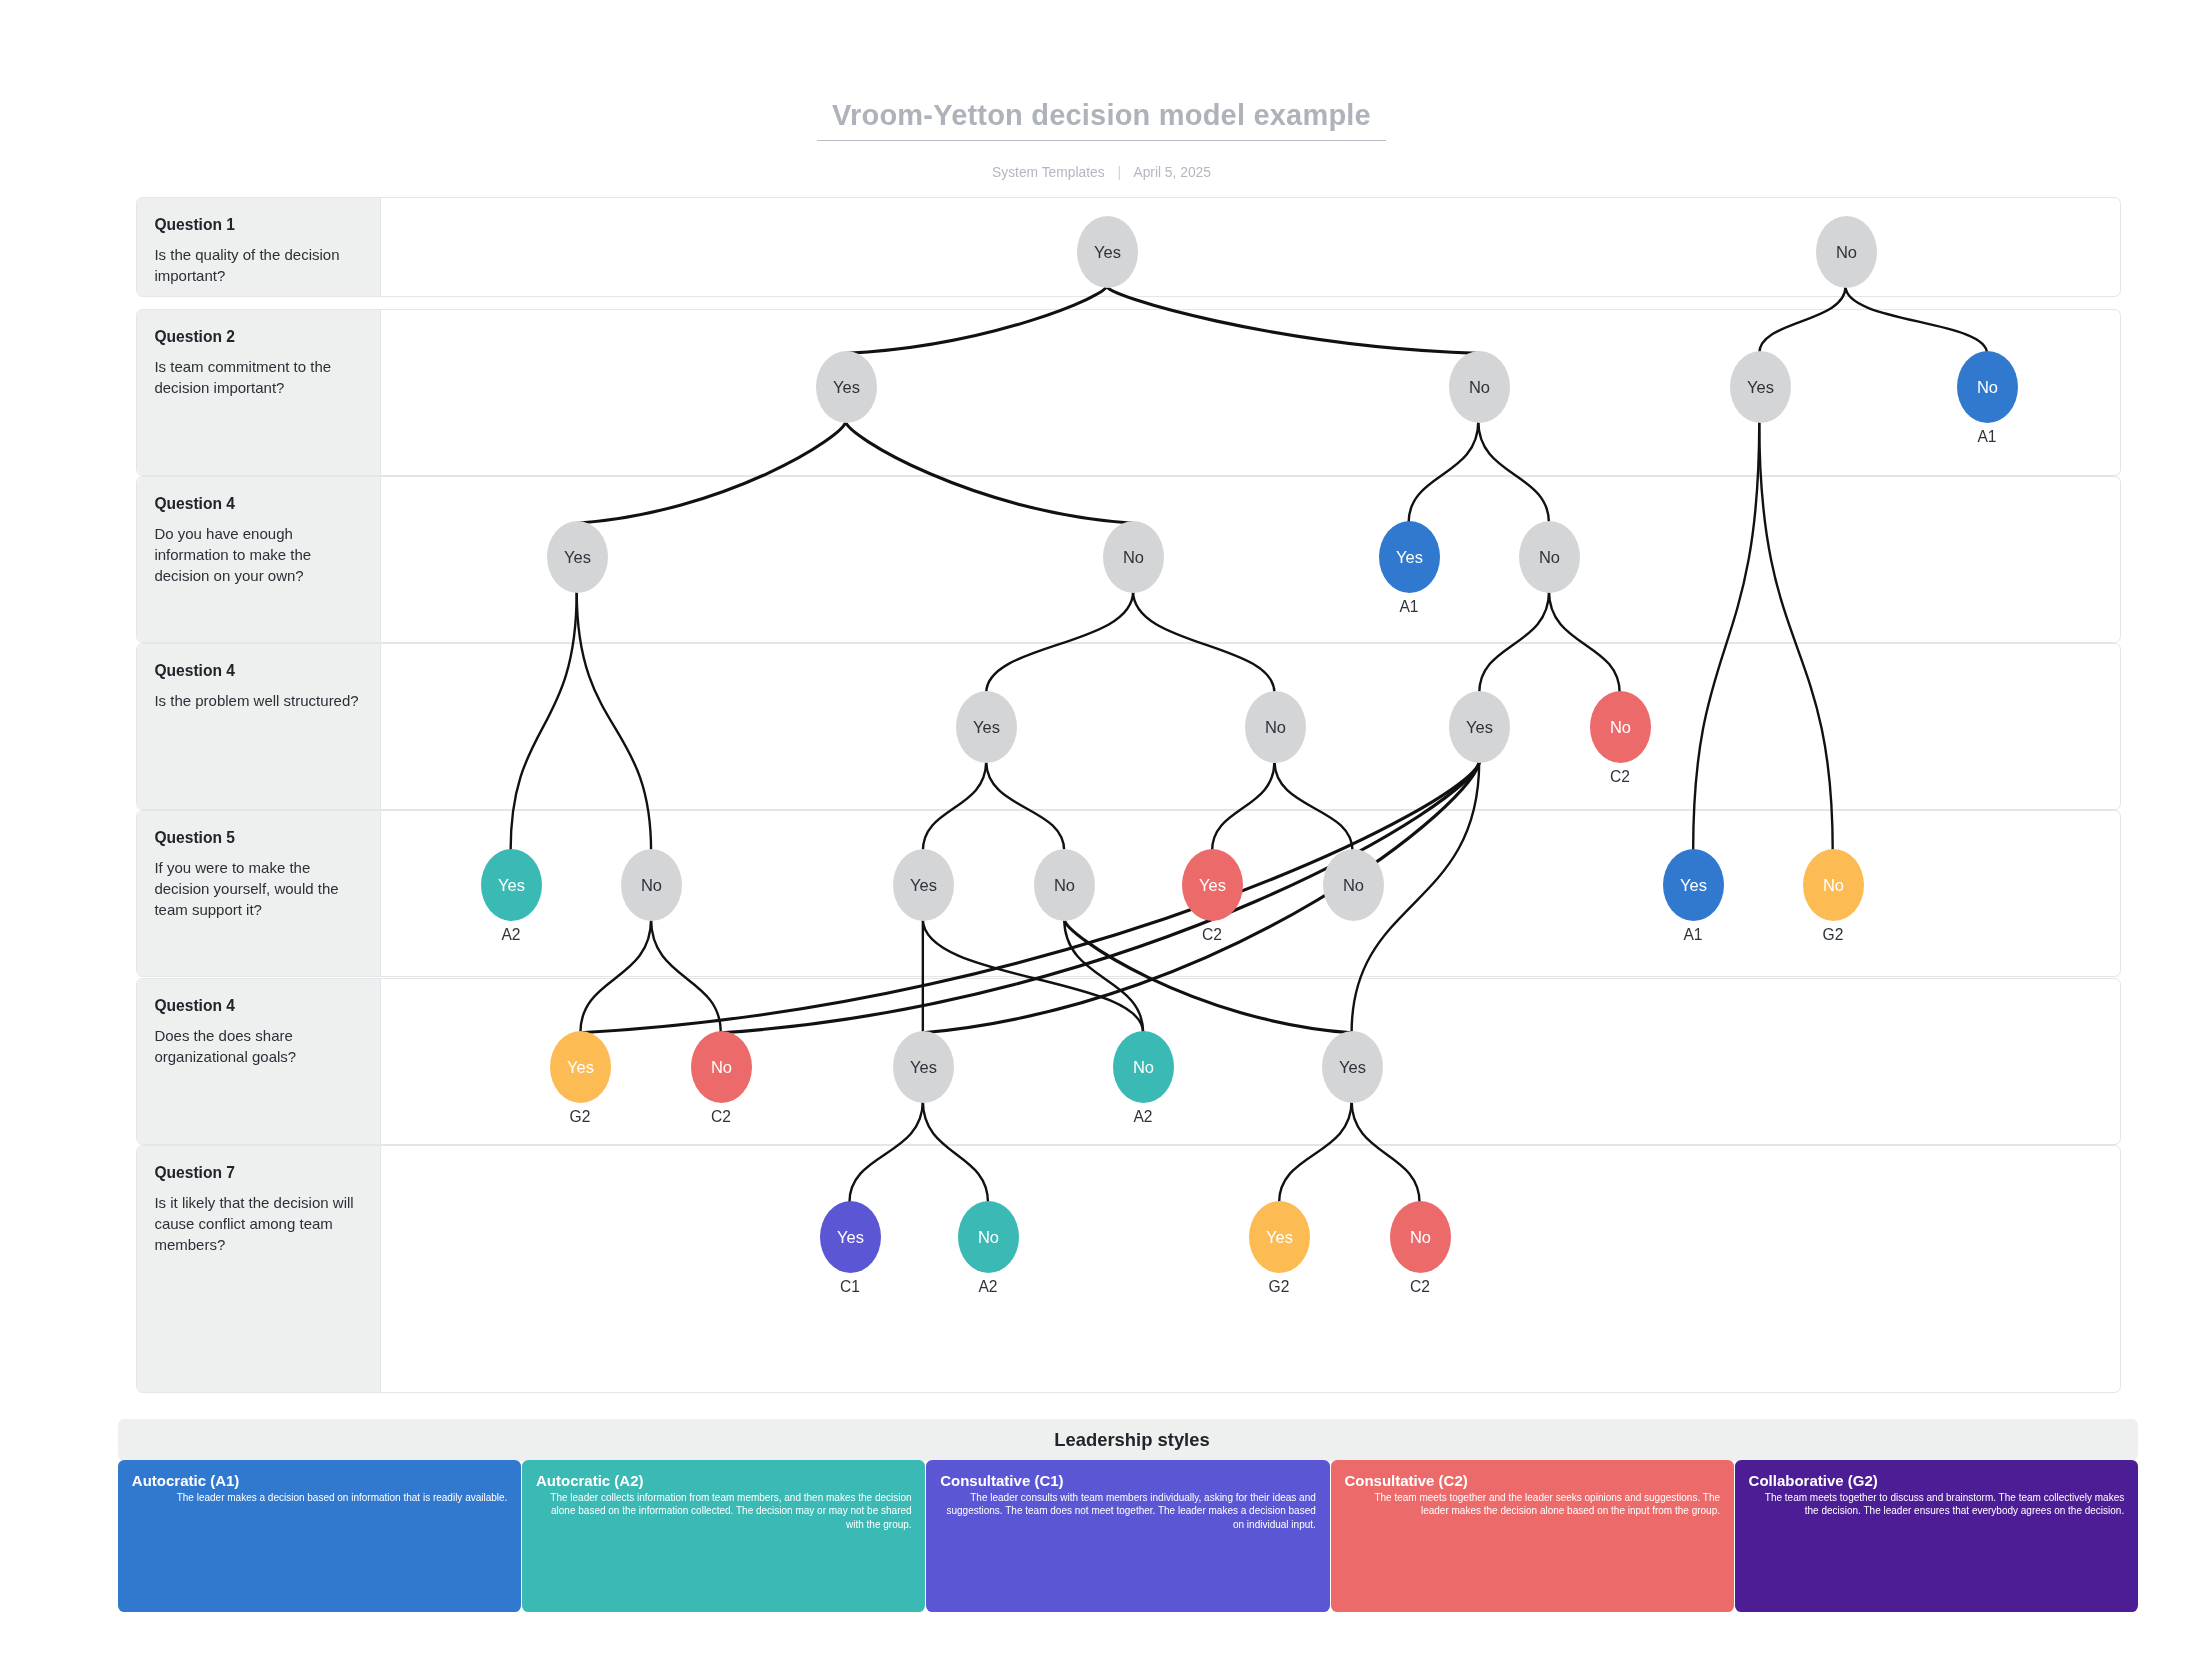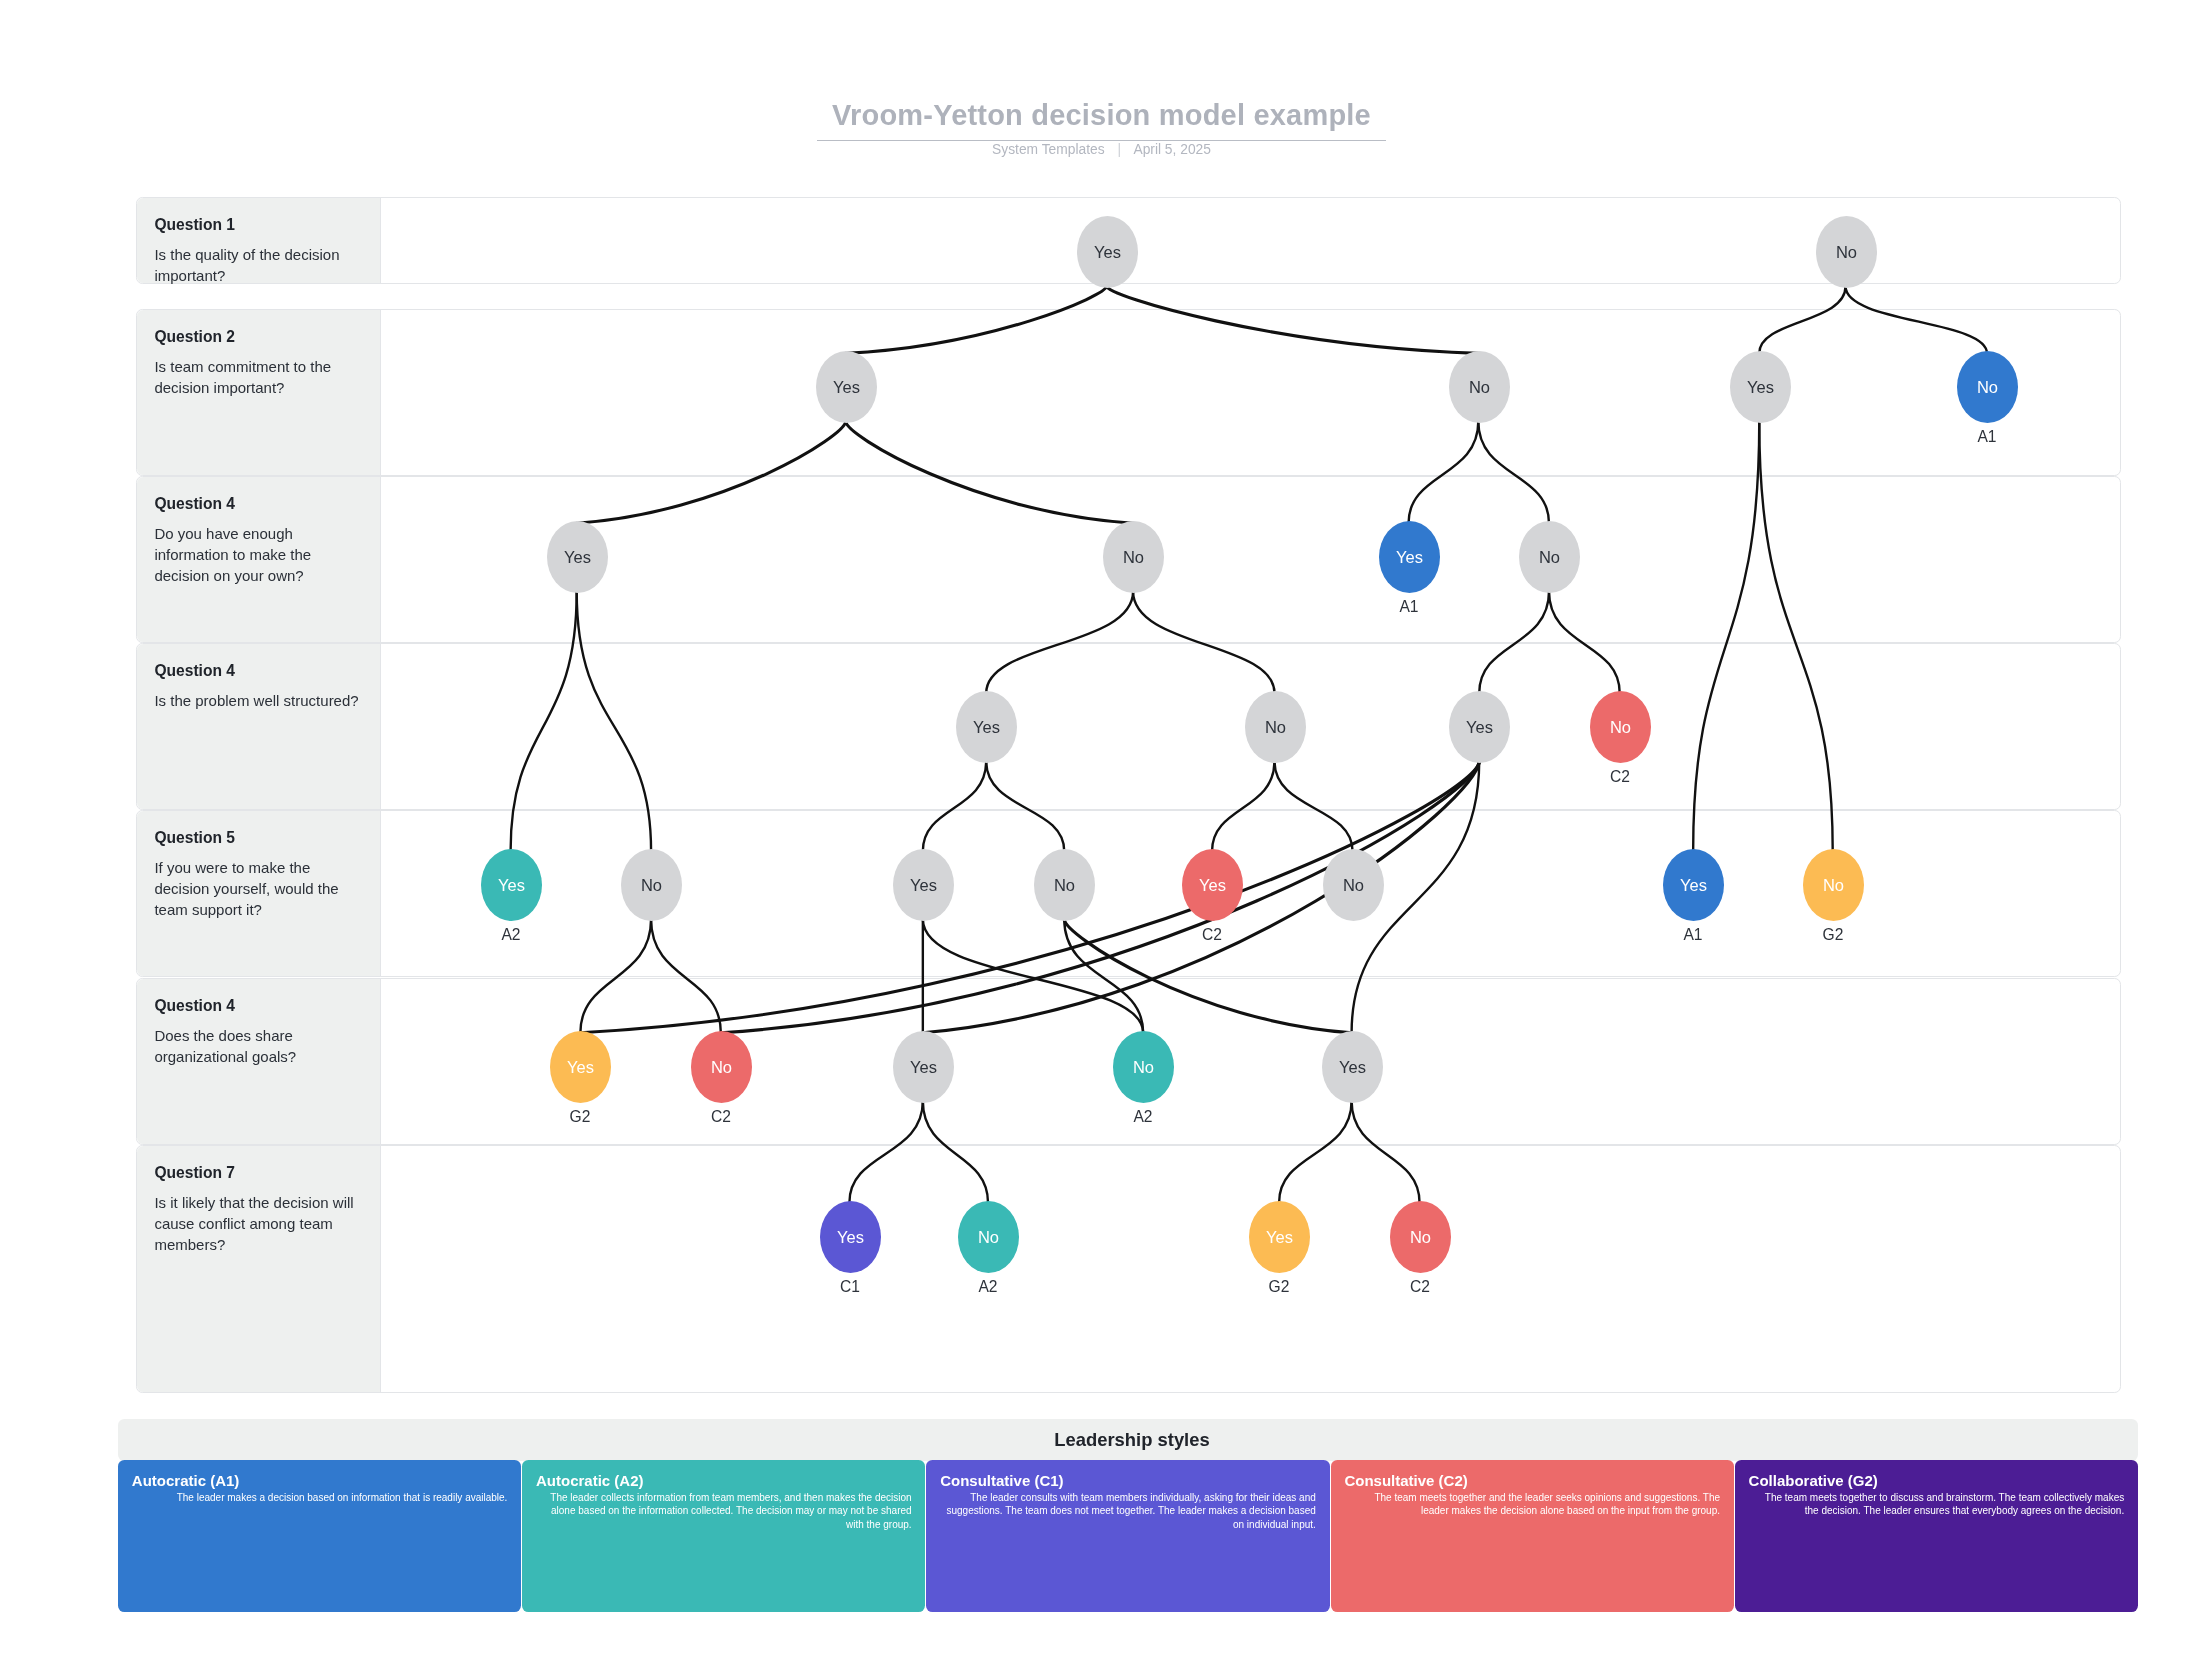--- a/index.html
+++ b/index.html
@@ -8,21 +8,21 @@
     width:2203px;height:1680px;position:relative;overflow:hidden;
     -webkit-font-smoothing:antialiased;
   }
 
   
   .hdr{position:absolute;left:0;top:99px;width:2203px;text-align:center;}
   .hdr-title{
     font-size:29px;font-weight:bold;color:#aeb2bb;letter-spacing:0.2px;
     display:inline-block;padding:0 14.7px 8.3px 14.7px;border-bottom:1.8px solid #b9bdc5;
   }
-  .hdr-sub{margin-top:1px;font-size:13.8px;color:#b3b7c0;}
+  .hdr-sub{margin-top:24px;font-size:13.8px;color:#b3b7c0;}
   .hdr-sub .sep{display:inline-block;margin:0 9.2px;color:#cdd0d6;}
 
   
   .frame{position:absolute;left:136px;top:197px;width:1985px;height:1196px;}
   .lane{
     position:absolute;left:0;width:1985px;
     background:#ffffff;border:0.9px solid #e3e5e8;border-radius:6.4px;
     box-sizing:border-box;
   }
   .lane-label{
@@ -74,21 +74,21 @@
   <div class="hdr-title">Vroom-Yetton decision model example</div>
   <div class="hdr-sub">
     <span>System Templates</span>
     <span class="sep">|</span>
     <span>April 5, 2025</span>
   </div>
 </div>
 
 <div class="frame">
   <div id="lanes">
-      <div class="lane" style="top: 0px; height: 87px;">
+      <div class="lane" style="top: 0px; height: 100px;">
         <div class="lane-label">
           <div class="q">Question 1</div>
           <div class="qt">Is the quality of the decision important?</div>
         </div>
       </div>
       <div class="lane" style="top: 112px; height: 167px;">
         <div class="lane-label">
           <div class="q">Question 2</div>
           <div class="qt">Is team commitment to the decision important?</div>
         </div>

